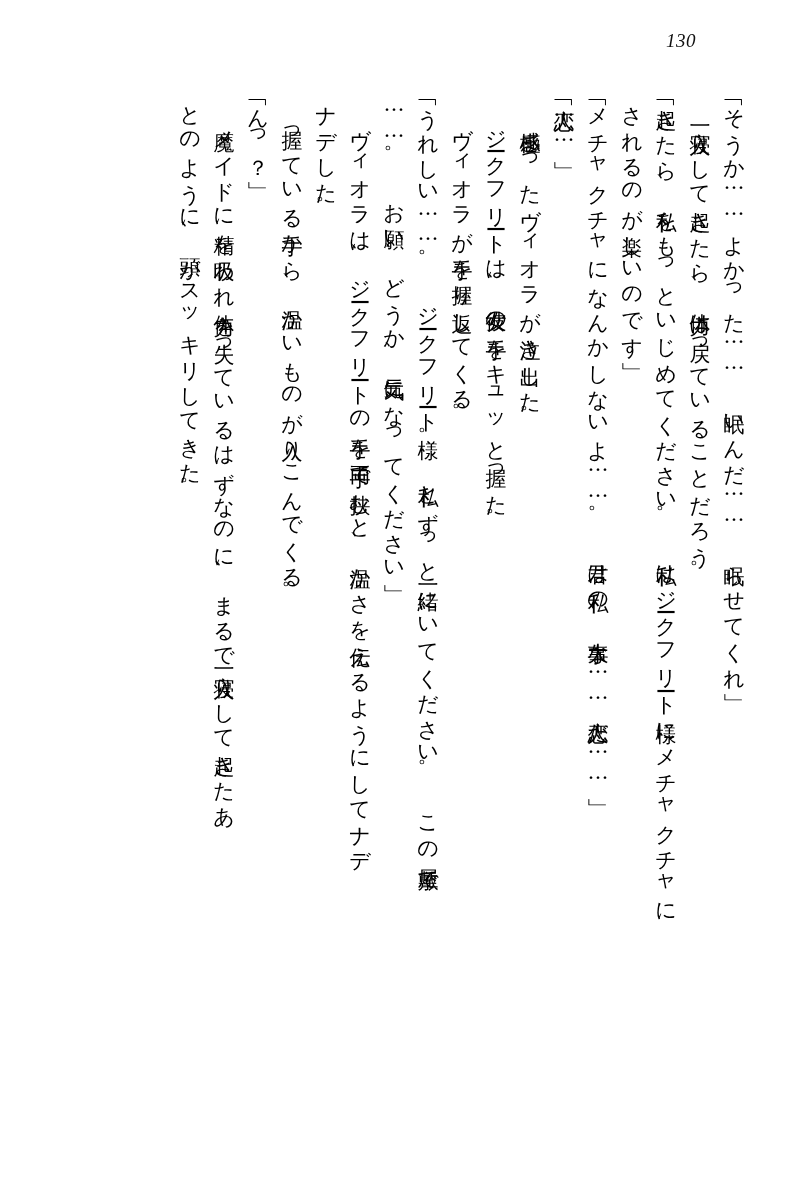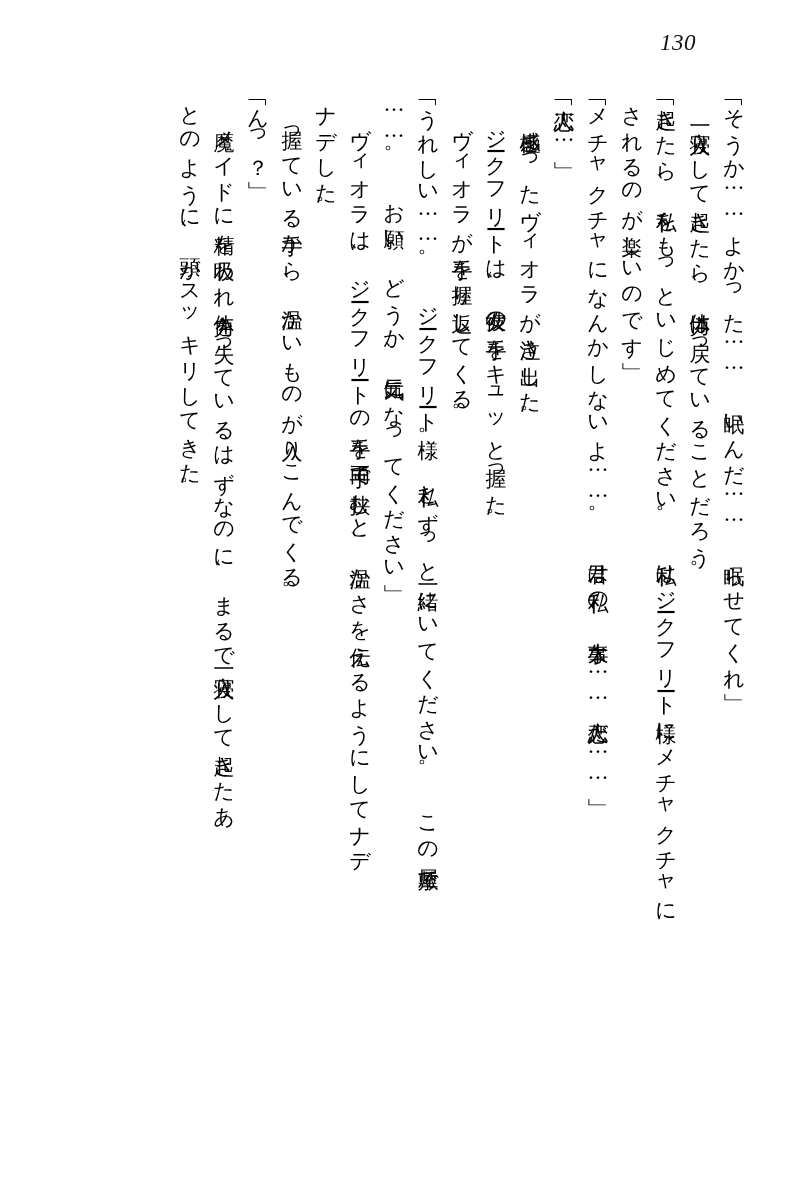--- a/index.html
+++ b/index.html
@@ -20,21 +20,21 @@
     position: absolute;
     inset: 0;
     background: #ffffff;
   }
 
   
   .page-number {
     position: absolute;
     top: 30px;
     right: 96px;
-    font-size: 23px;
+    font-size: 19px;
     font-style: italic;
     font-family: "Liberation Serif", "DejaVu Serif", serif;
     color: #111;
     letter-spacing: 0.5px;
   }
 
   
   .body-text {
     position: absolute;
     top: 92px;

